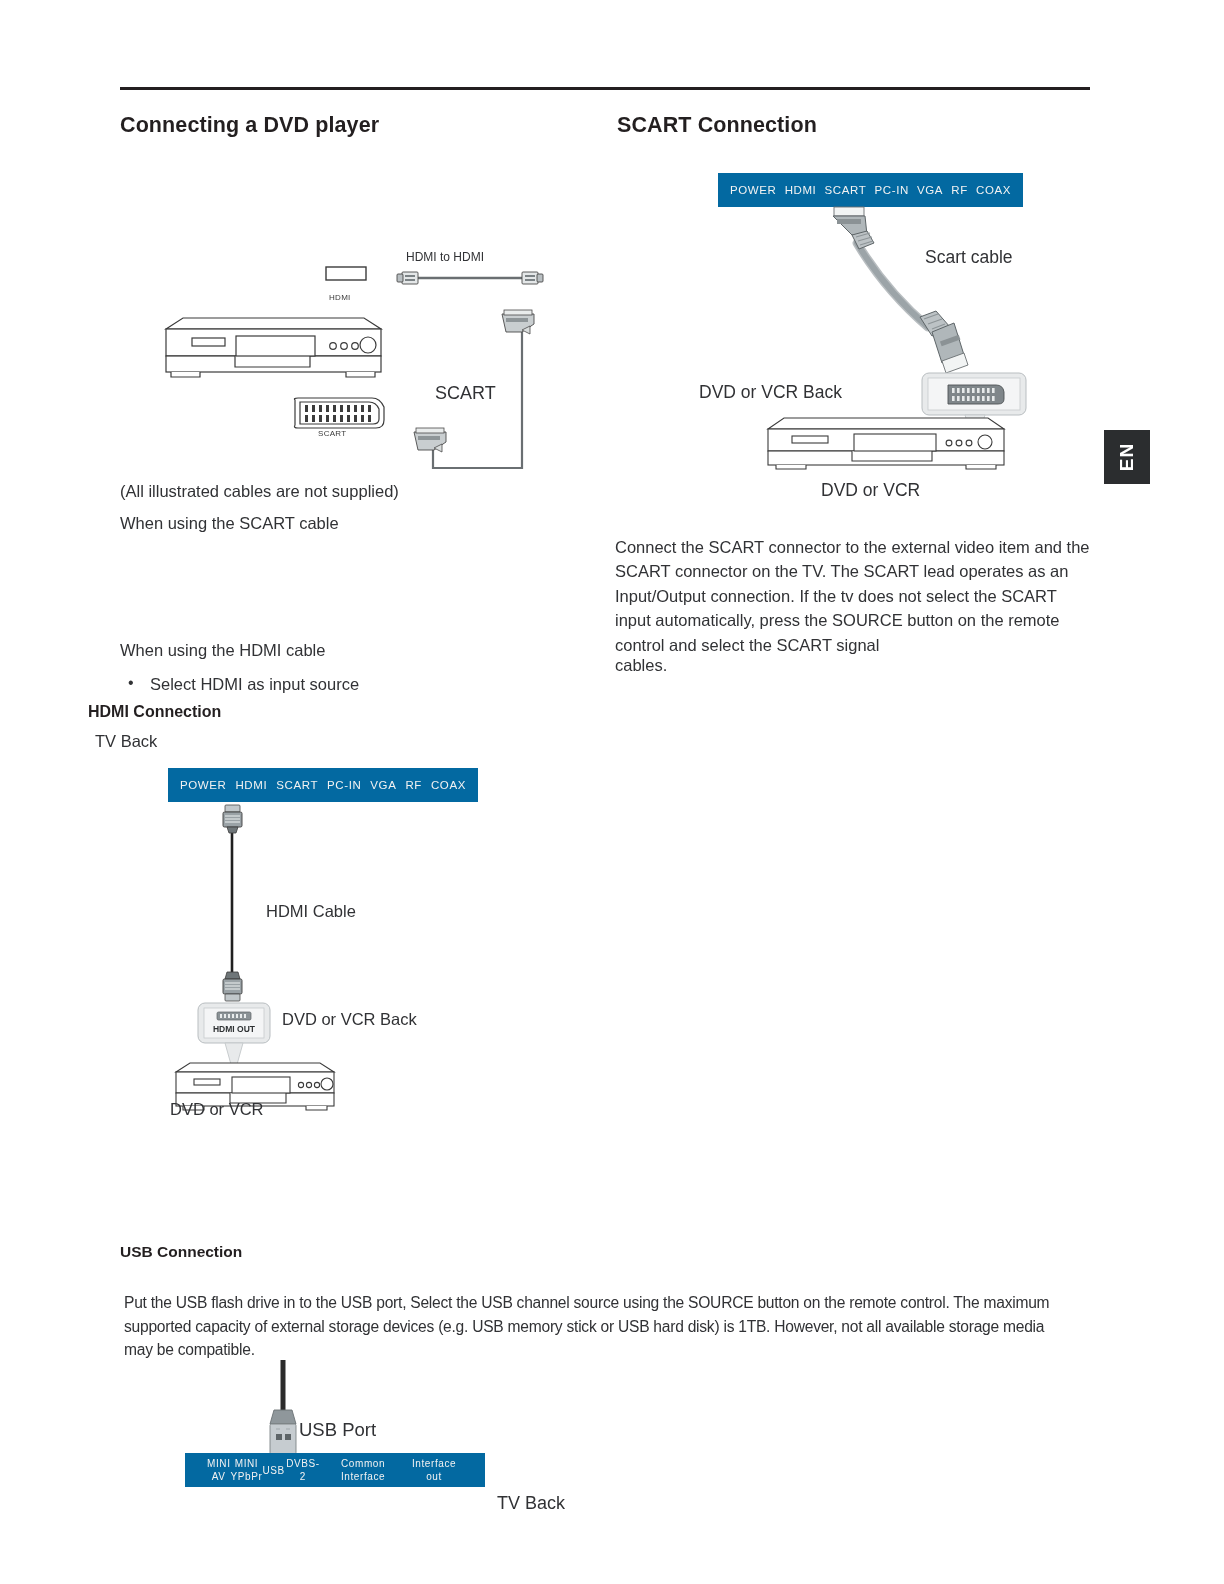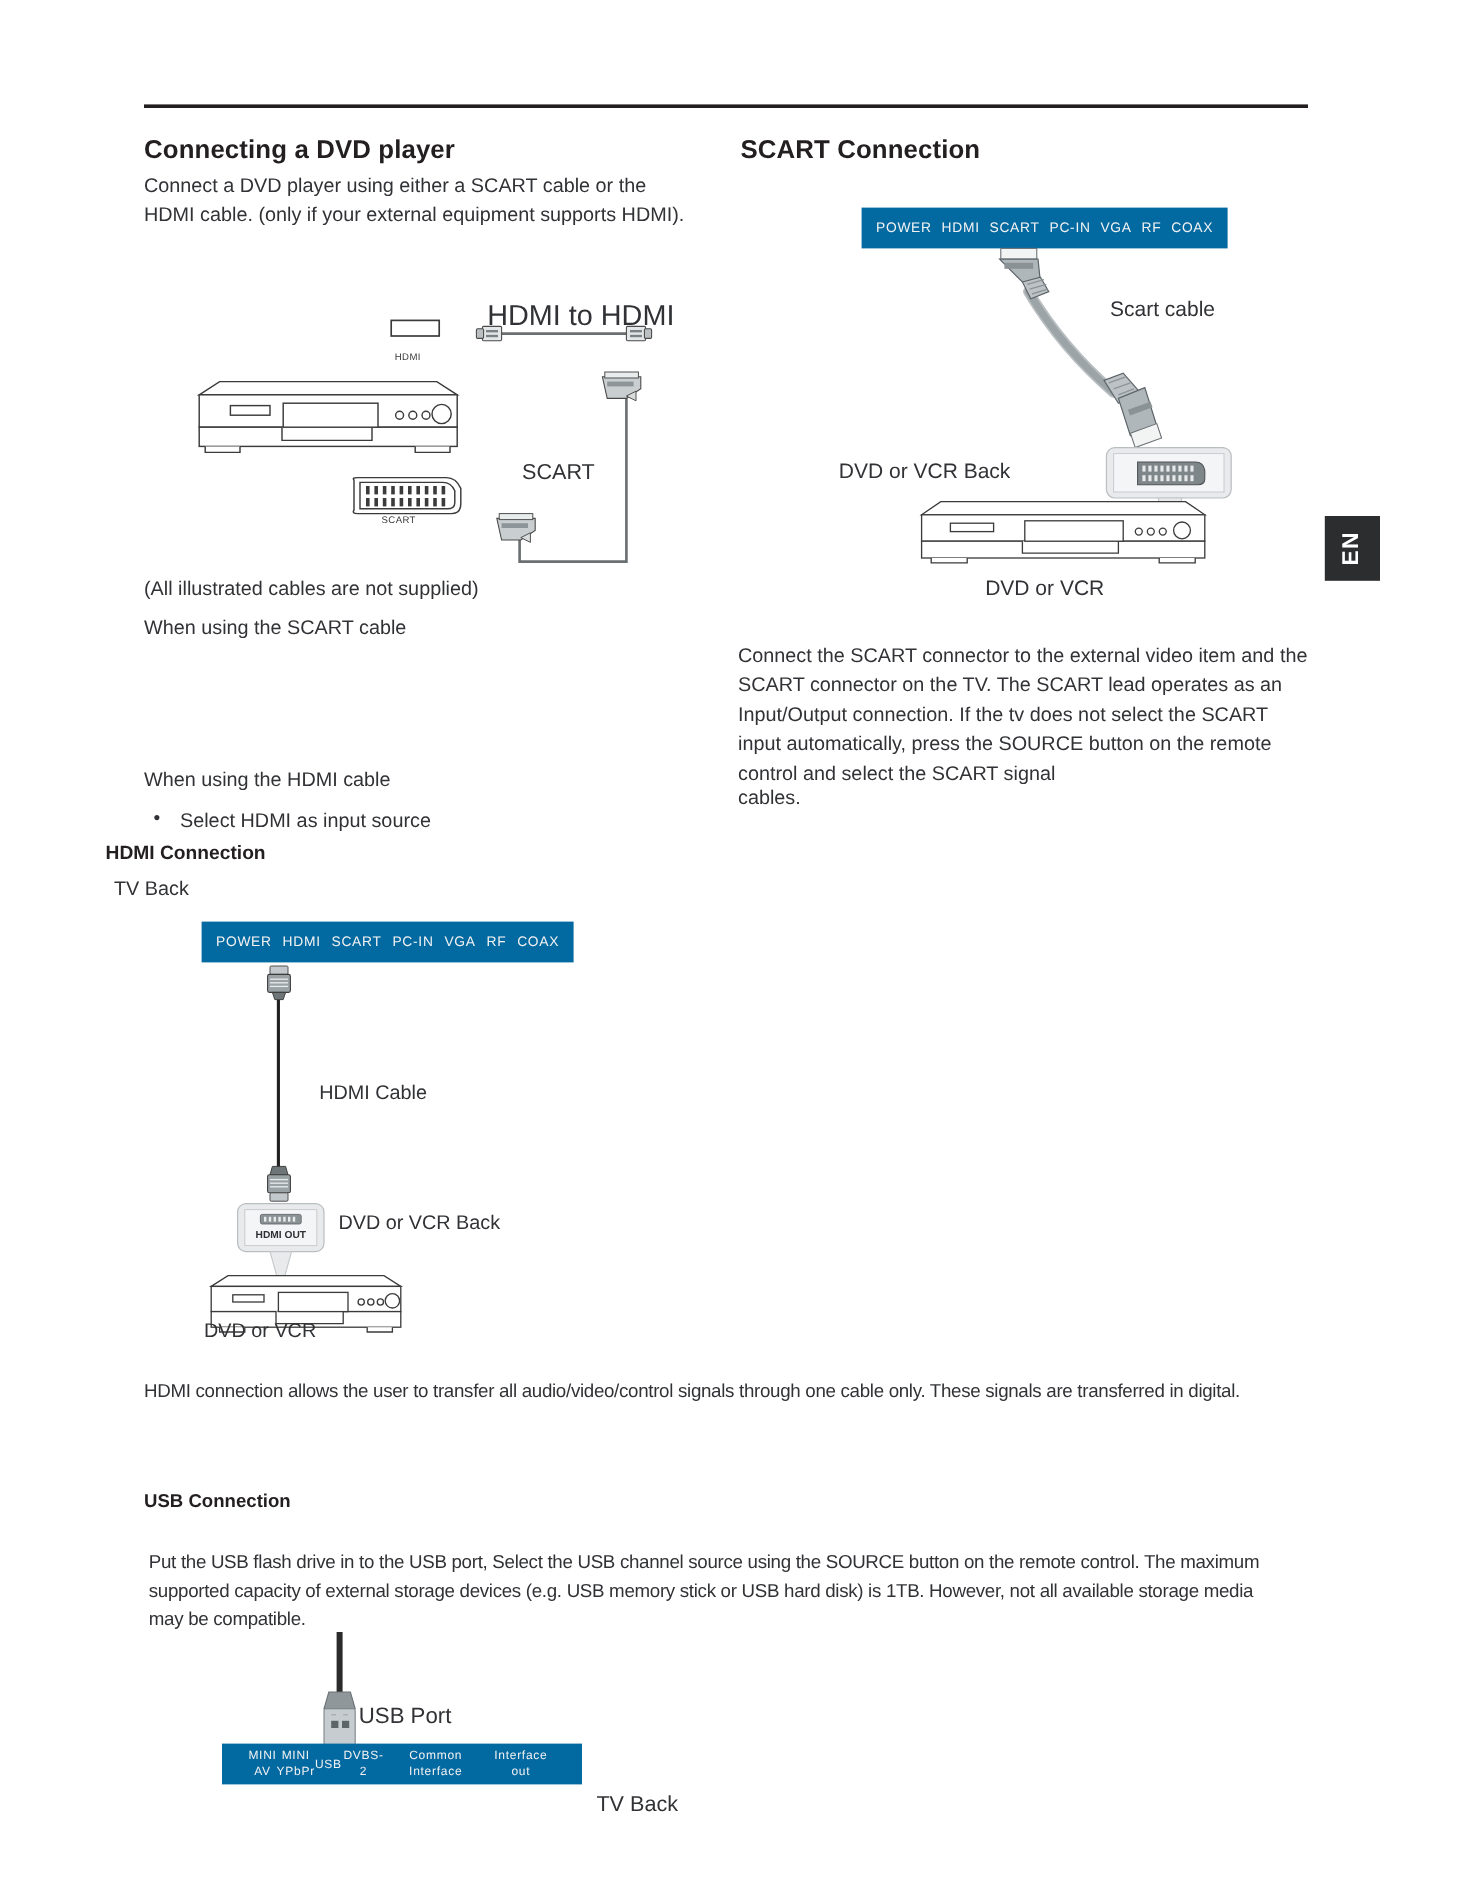--- a/index.html
+++ b/index.html
@@ -95,21 +95,20 @@
 <div class="page">
 
   <div class="top-rule"></div>
 
   <div class="en-tab">
     <span>EN</span>
   </div>
 
   <div class="h1" style="left:120px; top:113px;">Connecting a DVD player</div>
 
-  <div class="para" style="left:120px; top:143px; width:462px;">Connect a DVD player using either a SCART cable or the HDMI cable. (only if your external equipment supports HDMI).</div>
 
   <div class="dia" style="left:150px; top:240px;">
     <svg width="420" height="250" viewBox="0 0 420 250">
       <g fill="none" stroke="#3b3b3b" stroke-width="1.4">
 
         <rect x="176" y="27" width="40" height="13" fill="#ffffff"></rect>
       </g>
 
       <g stroke="#3b3b3b" stroke-width="1.2" fill="#ffffff">
 
@@ -197,21 +196,21 @@
 
       <g>
         <path d="M264 192 L296 192 L296 202 L284 210 L268 210 Z" fill="#c9ced0" stroke="#4a4a4a" stroke-width="0.9"></path>
         <rect x="266" y="188" width="28" height="5" fill="#e9ecec" stroke="#4a4a4a" stroke-width="0.8"></rect>
         <rect x="268" y="196" width="22" height="4" fill="#8e9598"></rect>
         <path d="M284 208 L292 204 L292 212 Z" fill="#d9dddd" stroke="#4a4a4a" stroke-width="0.8"></path>
       </g>
     </svg>
   </div>
 
-  <div class="lbl" style="left:406px; top:250px; font-size:24px;">HDMI to HDMI</div>
+  <div class="lbl" style="left:406px; top:250px; font-size:12px;">HDMI to HDMI</div>
   <div class="tiny" style="left:329px; top:293px;">HDMI</div>
   <div class="tiny" style="left:318px; top:429px;">SCART</div>
   <div class="lbl" style="left:435px; top:383px; font-size:18px;">SCART</div>
 
   <div class="para" style="left:120px; top:479px;">(All illustrated cables are not supplied)</div>
 
   <div class="para" style="left:120px; top:511px;">When using the SCART cable</div>
 
 
   <div class="para" style="left:120px; top:638px;">When using the HDMI cable</div>
@@ -393,21 +392,20 @@
     </svg>
   </div>
 
   <div class="lbl" style="left:925px; top:247px; font-size:17.5px;">Scart cable</div>
   <div class="lbl" style="left:699px; top:382px; font-size:17.5px;">DVD or VCR Back</div>
   <div class="lbl" style="left:821px; top:480px; font-size:17.5px;">DVD or VCR</div>
 
   <div class="para" style="left:615px; top:535px; width:475px;">Connect the SCART connector to the external video item and the SCART connector on the TV. The SCART lead operates as an Input/Output connection. If the tv does not select the SCART input automatically, press the SOURCE button on the remote control and select the SCART signal</div>
   <div class="para" style="left:615px; top:653px;">cables.</div>
 
-  <div class="para-cond" style="left:120px; top:1148px; width:965px;">HDMI connection allows the user to transfer all audio/video/control signals through one cable only. These signals are transferred in digital.</div>
 
   <div class="h2" style="left:120px; top:1243px; font-size:15.5px;">USB Connection</div>
 
   <div class="para-cond" style="left:124px; top:1267px; width:945px;margin-top:24px;">Put the USB flash drive in to the USB port, Select the USB channel source using the SOURCE button on the remote control. The maximum supported capacity of external storage devices (e.g. USB memory stick or USB hard disk) is 1TB. However, not all available storage media may be compatible.</div>
 
   <div class="dia" style="left:255px; top:1358px;">
     <svg width="130" height="100" viewBox="0 0 130 100">
 
       <line x1="28" y1="2" x2="28" y2="52" stroke="#2b2b2b" stroke-width="5"></line>
 

